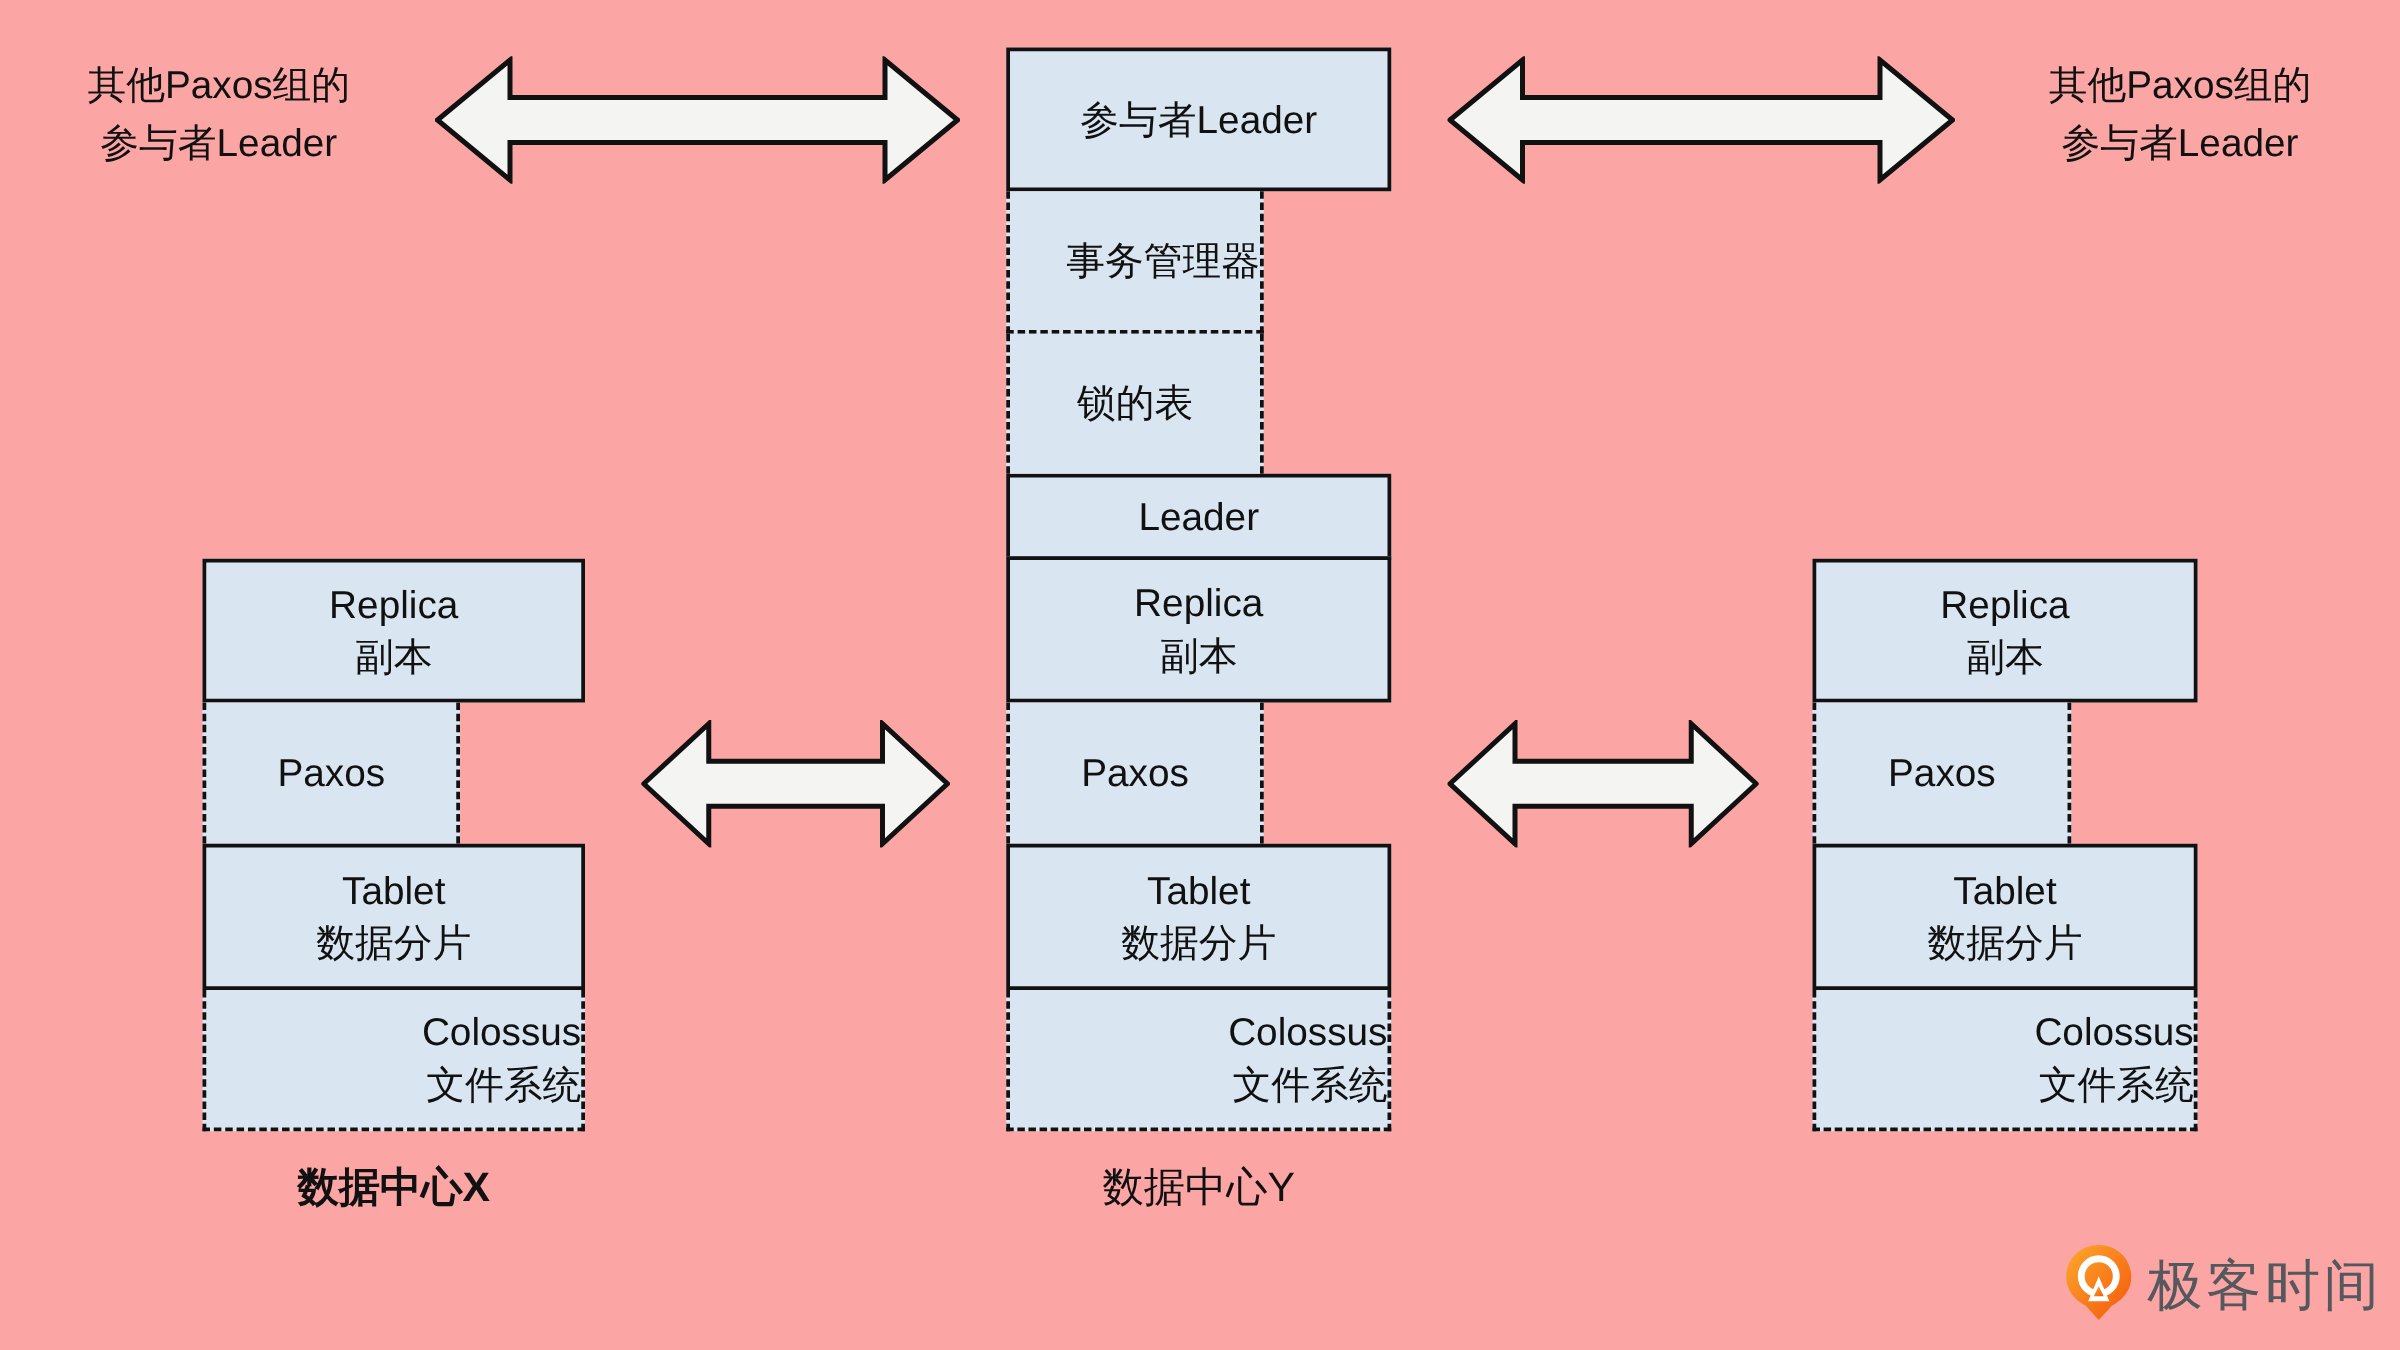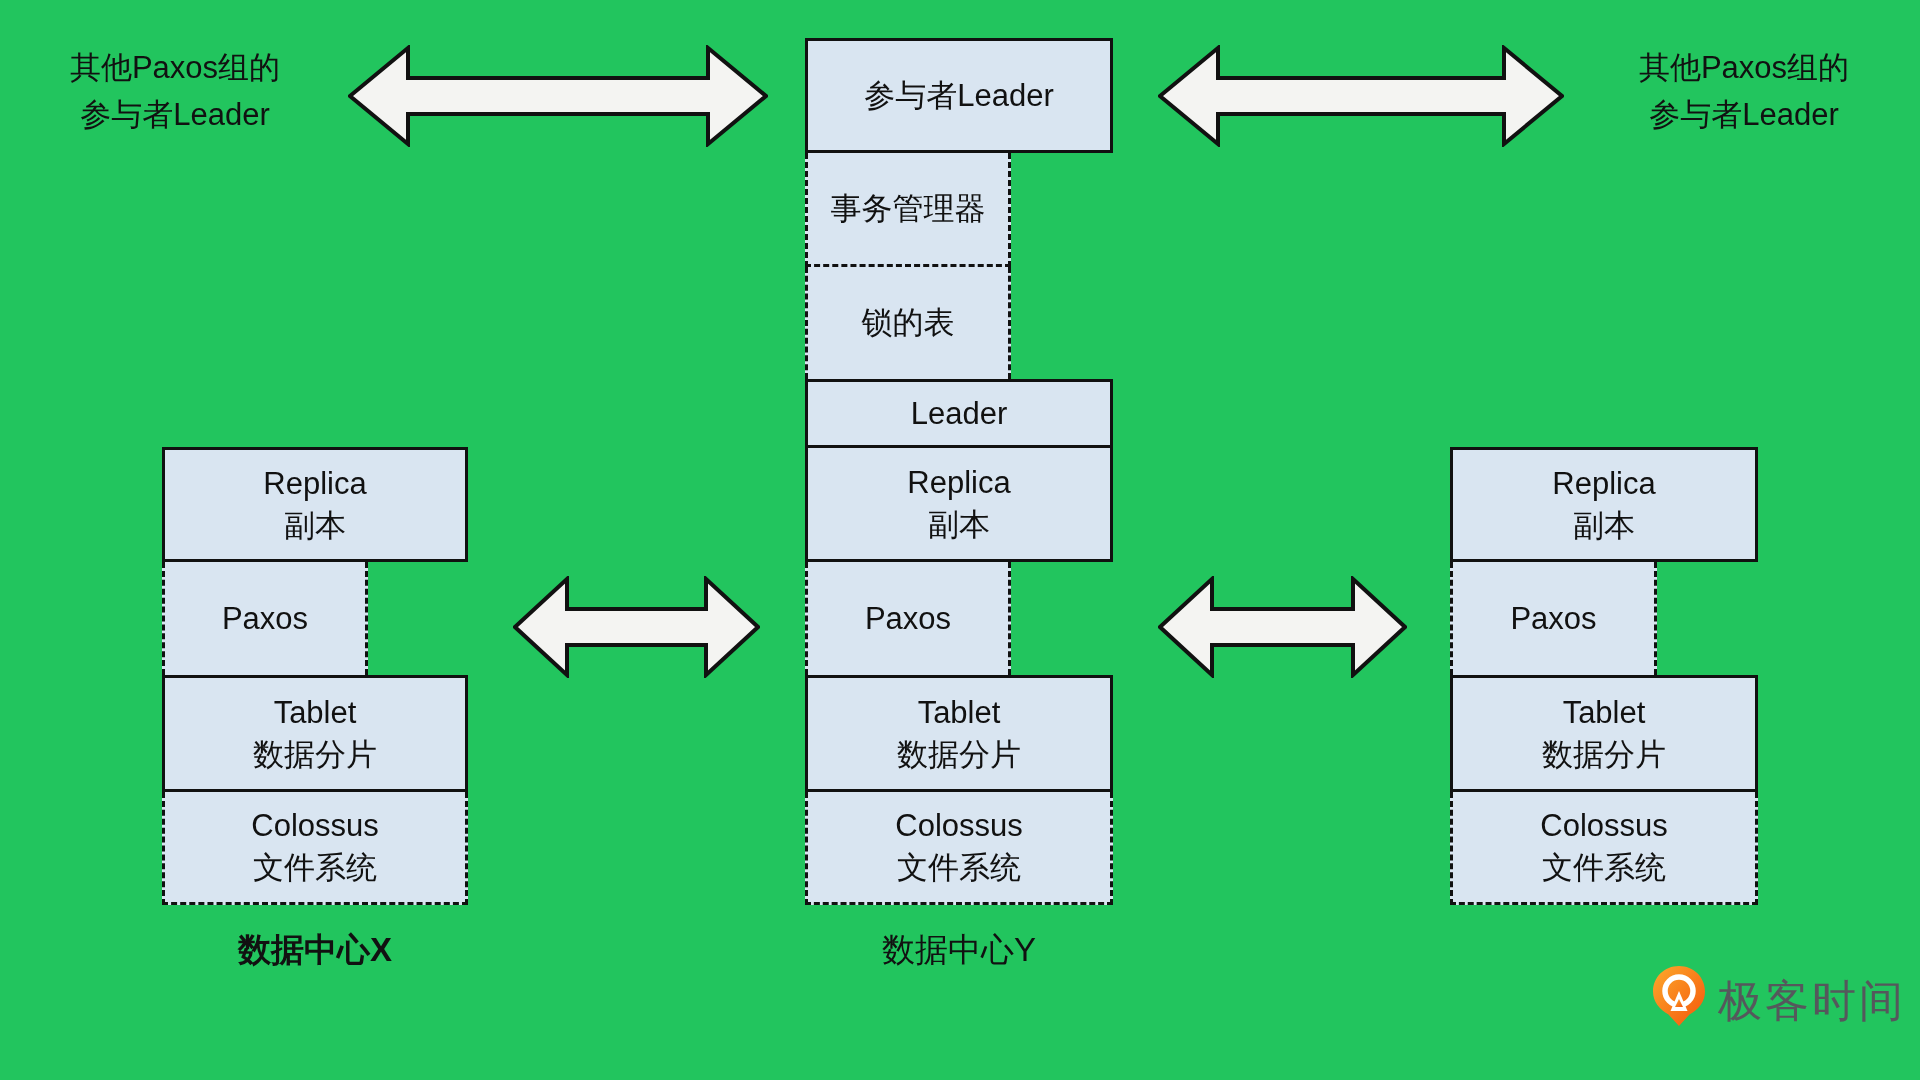--- a/index.html
+++ b/index.html
@@ -3,39 +3,39 @@
 <meta charset="utf-8">
 <style>
   html,body{margin:0;padding:0;}
   body{
     width:1920px;height:1080px;
     background:#eff3f6;
     font-family:"Liberation Sans","DejaVu Sans",sans-serif;
     color:#111;
     overflow:hidden;
   }
-  .canvas{position:relative;width:1920px;height:1080px;background:#22c55e;}
+  .canvas{position:relative;width:1920px;height:1080px;background:#fca5a5;}
 
   
   .box{
     position:absolute;
     background:#d9e5f1;
     box-sizing:border-box;
     display:flex;
     flex-direction:column;
     align-items:center;
     justify-content:center;
     text-align:center;
     font-size:31px;
     line-height:42px;
     color:#111;
   }
   .box.solid{border:3px solid #111;}
   .box.dash-lr{border-left:3px dashed #111;border-right:3px dashed #111;}
-  .box.dash-lrb{border-left:3px dashed #111;border-right:3px dashed #111;border-bottom:3px dashed #111;}
+  .box.dash-lrb{border-left:3px dashed #111;border-right:3px dashed #111;border-bottom:3px dashed #111;align-items:flex-end;}
 
   
   .side-label{
     position:absolute;
     width:300px;
     text-align:center;
     font-size:31px;
     line-height:47px;
     color:#111;
   }
@@ -46,23 +46,23 @@
     font-size:33px;
     color:#111;
   }
 
   .arrow{position:absolute;}
   .arrow svg{display:block;}
 
   
   .logo{
     position:absolute;
-    left:1652px;top:965px;
+    left:1652px;top:995px;
     display:flex;
-    align-items:flex-end;
+    align-items:center;
   }
   .logo-text{
     margin-left:12px;
     font-size:44px;
     letter-spacing:3px;
     color:#55585c;
     line-height:60px;
   }
 </style>
 </head>

